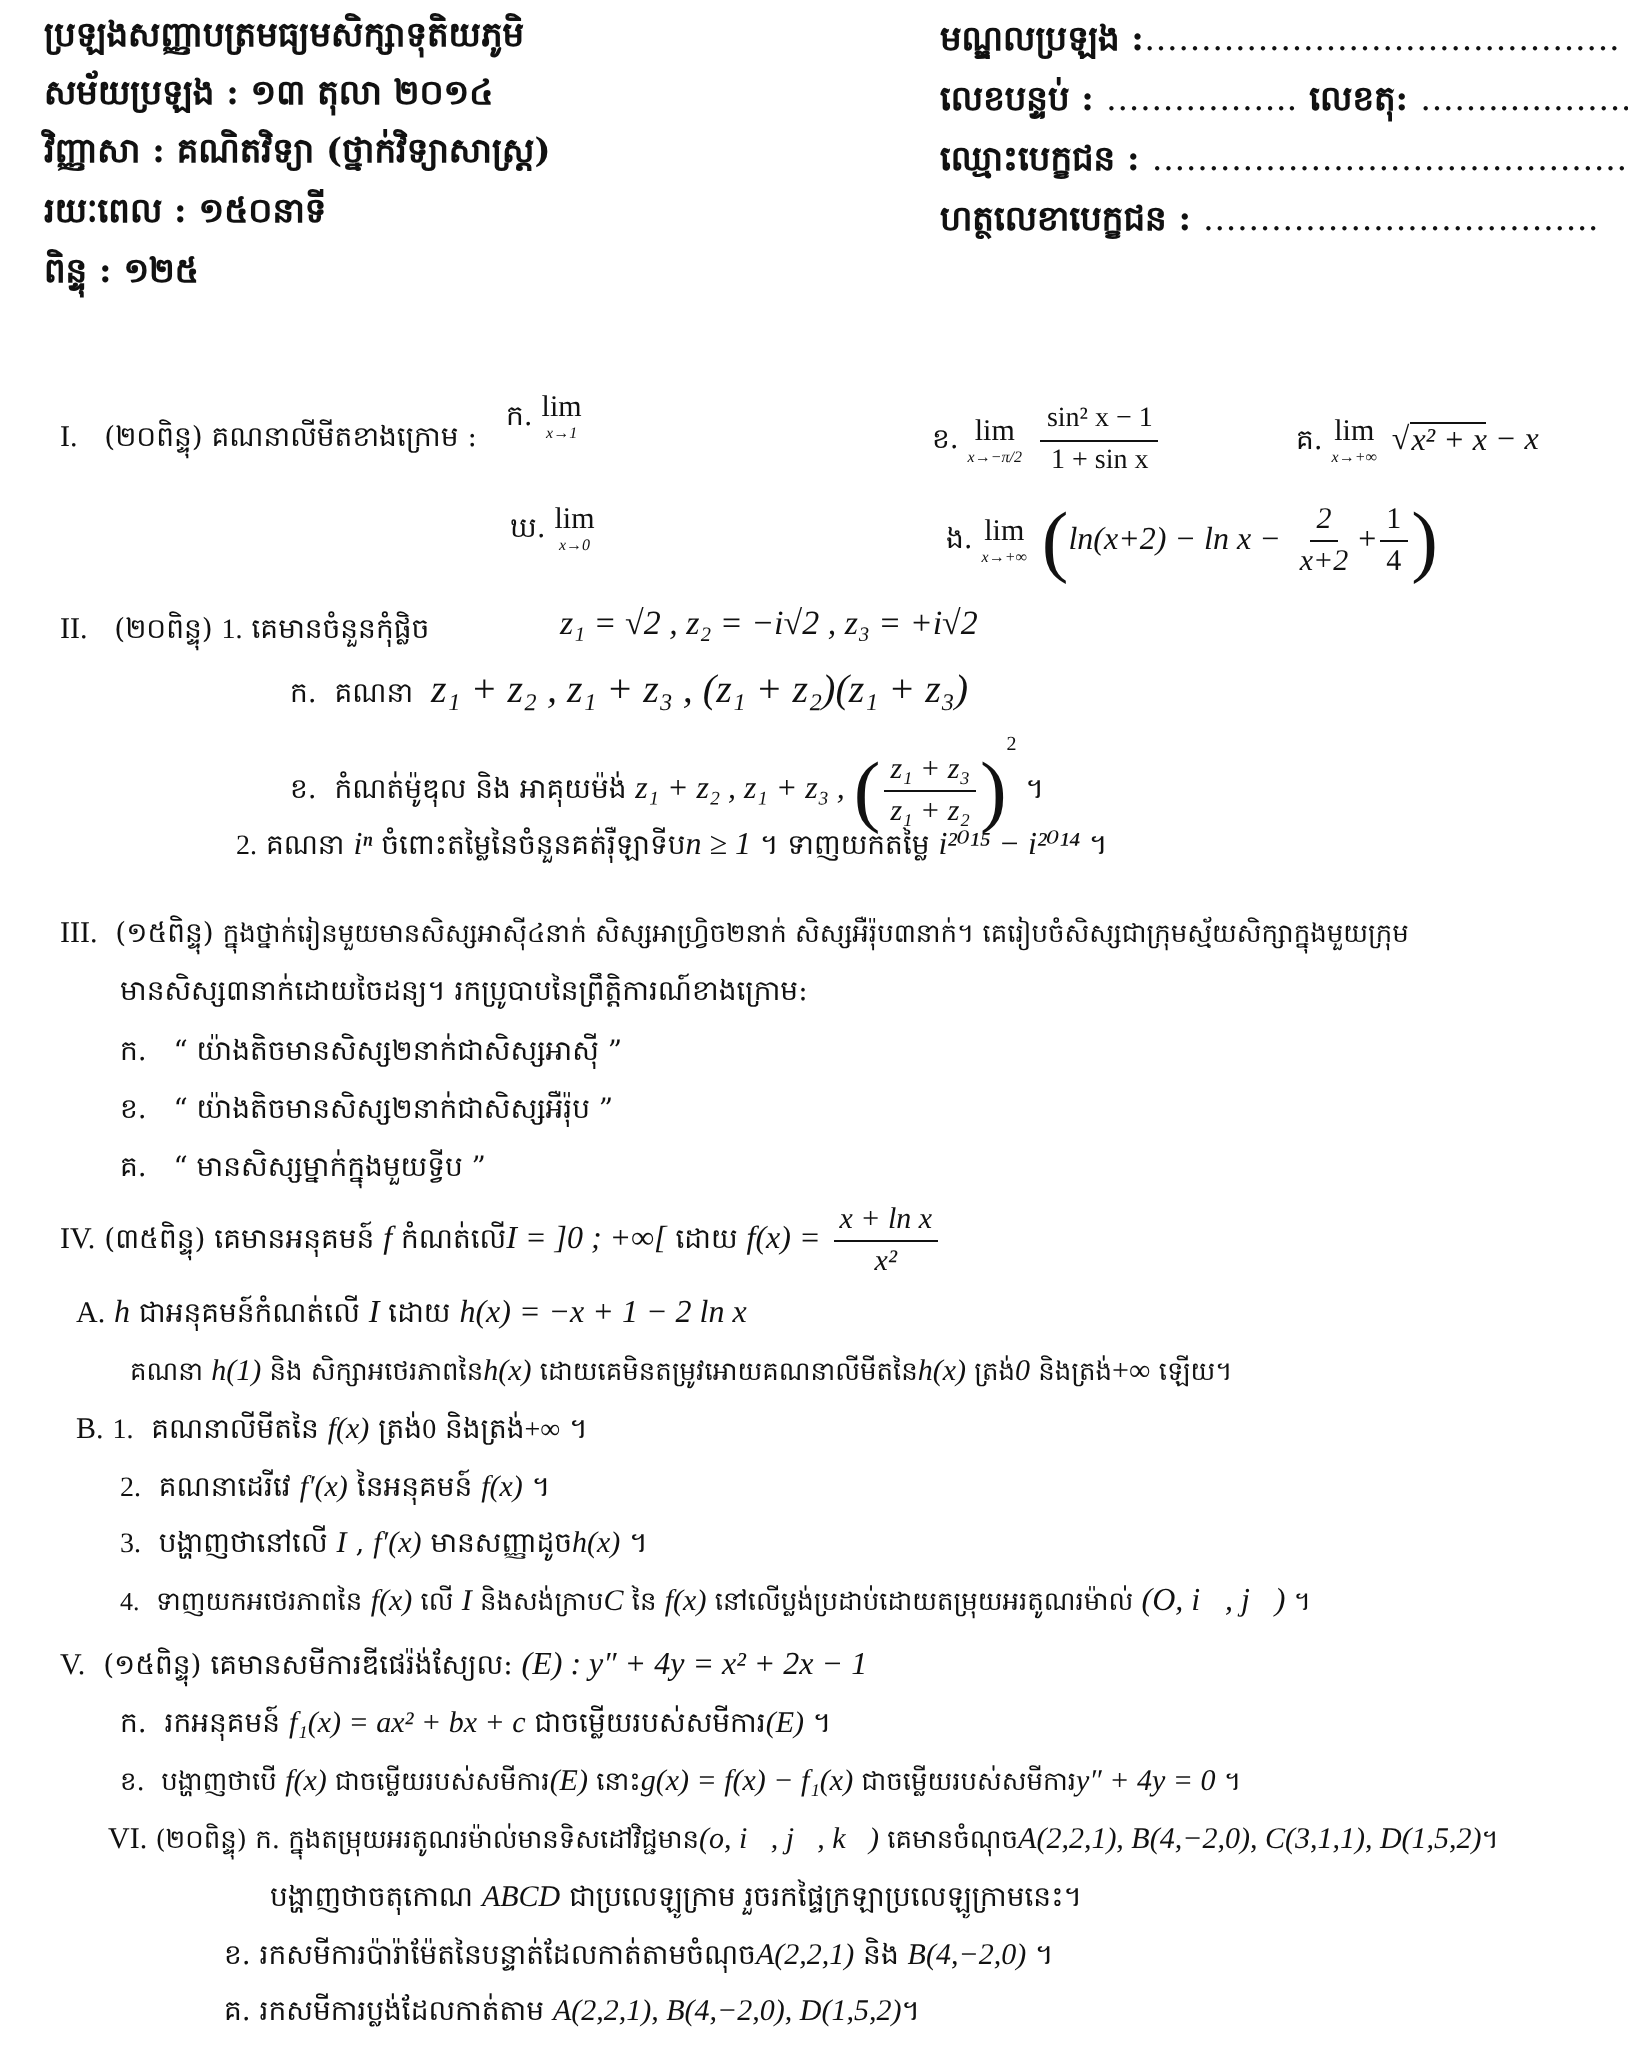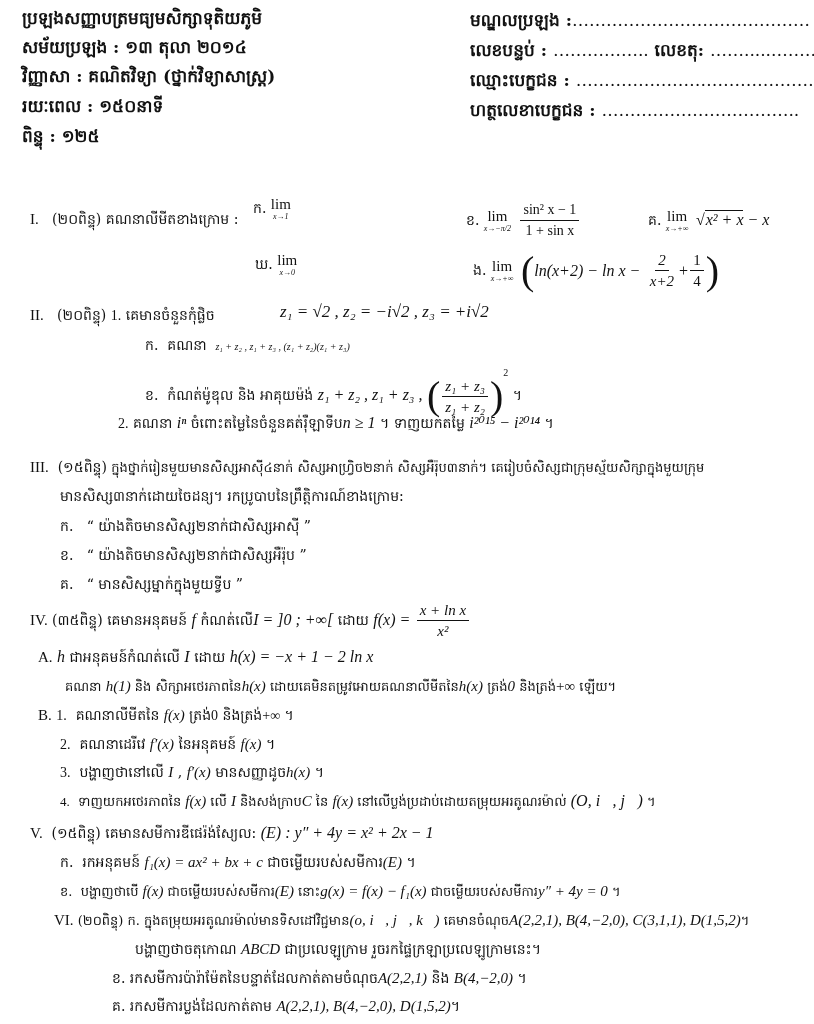--- a/index.html
+++ b/index.html
@@ -122,21 +122,21 @@
     <span class="roman">II.</span>
     &nbsp;&nbsp;<span>(២០ពិន្ទុ)</span>
     <span class="mr">1.</span>
     <span>គេមានចំនួនកុំផ្លិច</span>
   </div>
   <div class="abs m" style="left:280px;top:302px;font-size:17px;">z₁ = √2  ,  z₂ = −i√2  ,  z₃ = +i√2</div>
 
   <div class="abs txt" style="left:145px;top:336px;">
     <span>ក.</span>&nbsp;
     <span>គណនា</span>&nbsp;
-    <span class="m" style="font-size:10px;">z₁ + z₂  ,  z₁ + z₃  ,  (z₁ + z₂)(z₁ + z₃)</span>
+    <span class="m" style="font-size:20px;">z₁ + z₂  ,  z₁ + z₃  ,  (z₁ + z₂)(z₁ + z₃)</span>
   </div>
 
   <div class="abs txt" style="left:145px;top:364px;">
     <span>ខ.</span>&nbsp;
     <span>កំណត់ម៉ូឌុល និង អាគុយម៉ង់</span>
     <span class="m" style="font-size:16px;">z₁ + z₂ , z₁ + z₃ ,</span>
     <span class="paren-big">(</span><span class="frac m" style="font-size:15px;">
         <span class="num">z₁ + z₃</span>
         <span class="den">z₁ + z₂</span>
       </span><span class="paren-big">)</span><sup class="mr" style="vertical-align:24px;">2</sup>

